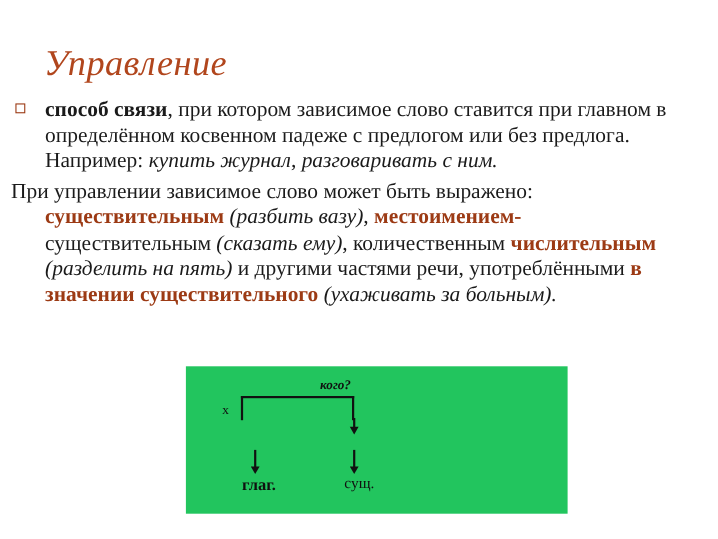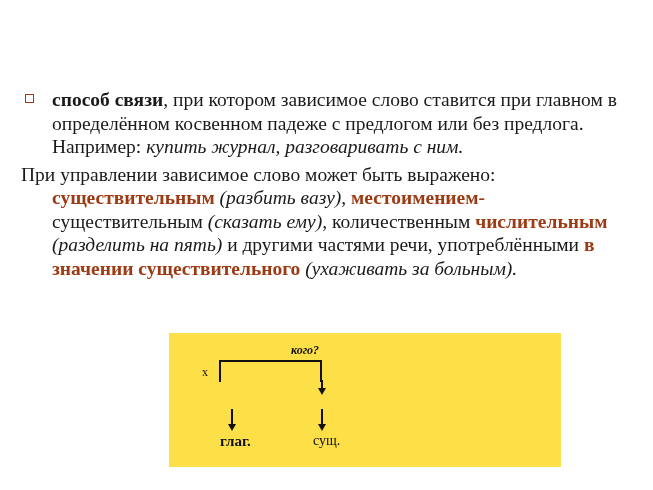--- a/index.html
+++ b/index.html
@@ -31,21 +31,21 @@
     font-style: italic;
     color: #b1461d;
     font-family: "Liberation Serif", "DejaVu Serif", serif;
     letter-spacing: 0.4px;
     white-space: nowrap;
   }
 
   
   .body-block {
     position: absolute;
-    left: 21px;
+    left: 10px;
     top: 88px;
     width: 600px;
     color: #1a1a1a;
     font-size: 19.5px;
     line-height: 23.5px;
   }
 
   
   .bullet-para {
     position: relative;
@@ -75,23 +75,23 @@
 
   b.b { font-weight: bold; color: #1a1a1a; }
   i.i { font-style: italic; }
   .accent { color: #9c3a14; font-weight: bold; }
 
   
   .picture {
     position: absolute;
     left: 169px;
     top: 333px;
-    width: 392px;
+    width: 347px;
     height: 134px;
-    background: #fde047;
+    background: #22c55e;
     overflow: hidden;
   }
   .pic-inner {
     position: absolute;
     inset: 0;
     font-family: "Liberation Serif", "DejaVu Serif", serif;
   }
   
   .pic-cutoff {
     position: absolute;
@@ -181,20 +181,21 @@
   }
   .arrow-to-zheny { left: 152px; top: 47px; height: 9px; }
   .arrow-verb     { left: 62px;  top: 76px; height: 16px; }
   .arrow-noun     { left: 152px; top: 76px; height: 16px; }
 </style>
 </head>
 <body>
 
 <div class="slide">
 
+  <div class="slide-title">Управление</div>
 
   <div class="body-block">
 
     <p class="bullet-para">
       <span class="bullet-marker"></span>
       <span class="bullet-text"><b class="b">способ связи</b><span>, при котором зависимое слово ставится при главном в определённом косвенном падеже с предлогом или без предлога. Например: </span><i class="i">купить журнал, разговаривать с ним.</i></span>
     </p>
 
     <p class="plain-para"><span>При управлении зависимое слово может быть выражено: </span><span class="accent">существительным</span><i class="i"> (разбить вазу), </i><span class="accent">местоимением-</span><span>существительным </span><i class="i">(сказать ему), </i><span>количественным </span><span class="accent">числительным</span><i class="i"> (разделить на пять) </i><span>и другими частями речи, употреблёнными </span><span class="accent">в значении существительного</span><i class="i"> (ухаживать за больным).</i></p>
 

